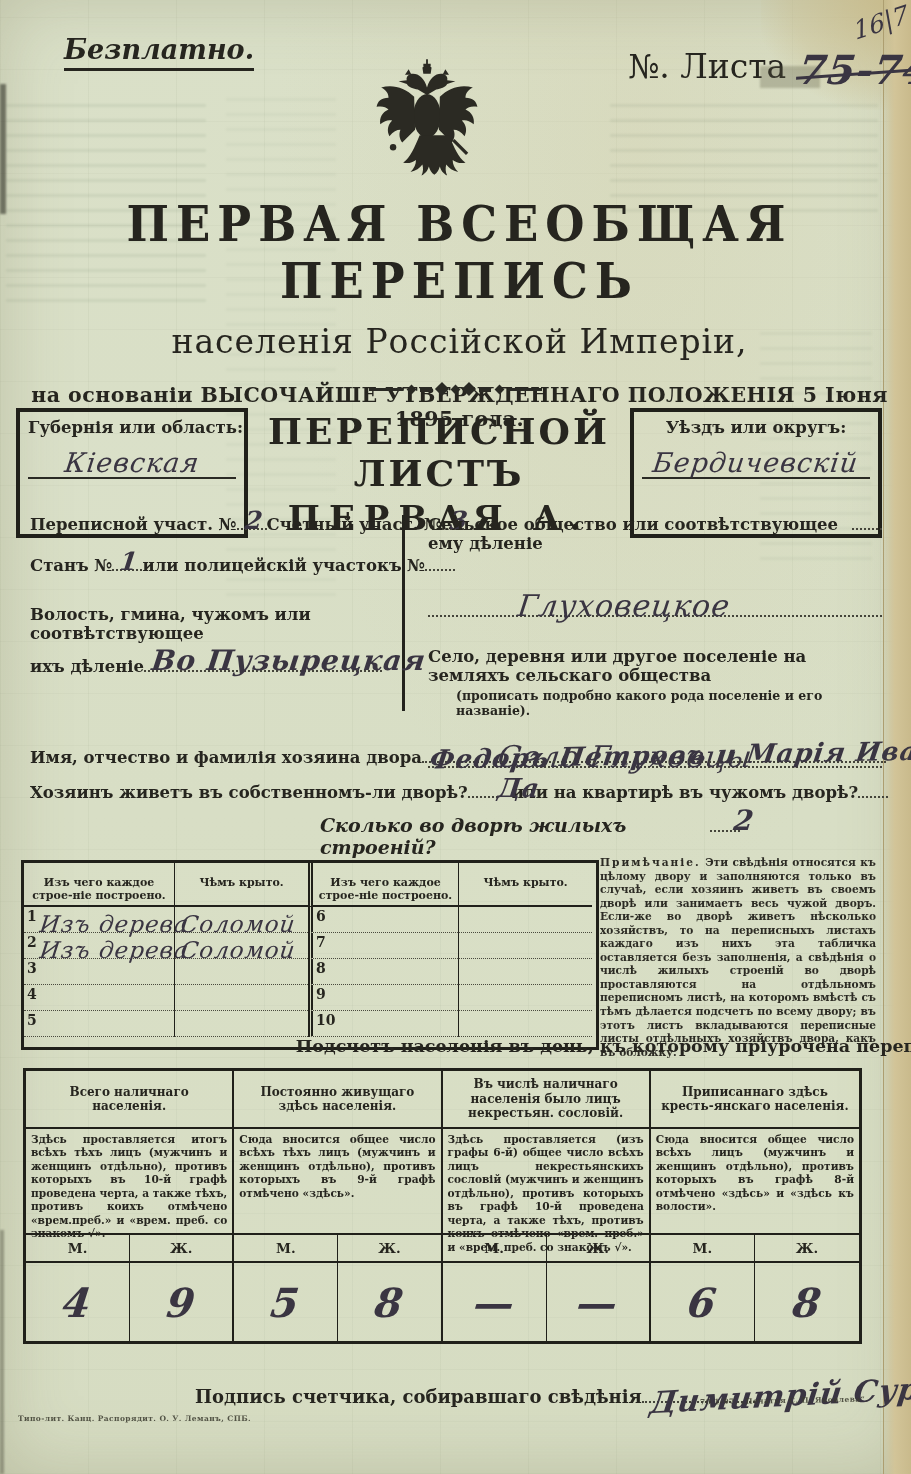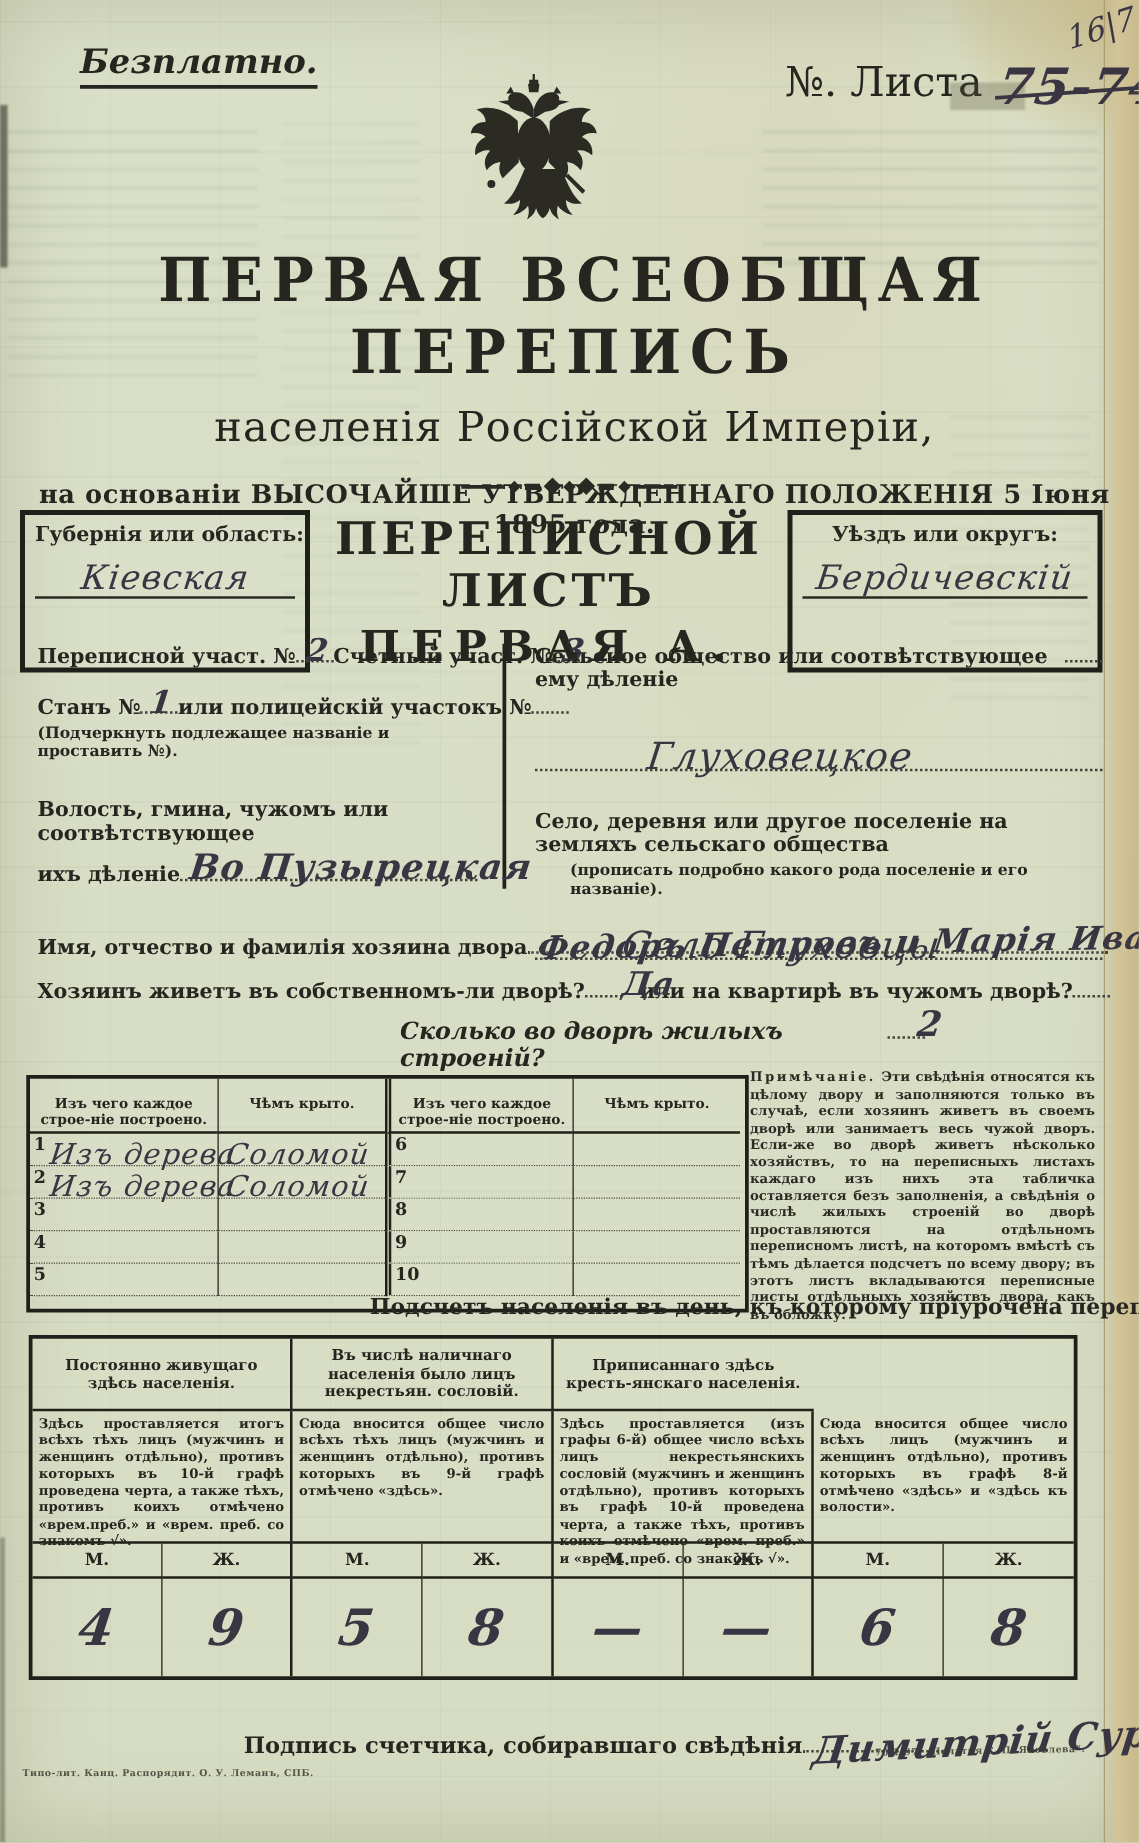--- a/index.html
+++ b/index.html
@@ -212,21 +212,20 @@
           </span>
       </div>
       <div class="pline mt1">
         <span>Станъ №</span>
         <span class="fill" style="max-width:64px">
           <span class="hw numhw">1</span>
           </span>
         <span>или полицейскій участокъ №</span>
         <span class="fill"></span>
       </div>
-      <div class="small-note">(Подчеркнуть подлежащее названіе и проставить №).</div>
       <div class="pline mt3" style="white-space:normal">
         <span>Волость, гмина, чужомъ или соотвѣтствующее</span>
       </div>
       <div class="pline mt2">
         <span>ихъ дѣленіе</span>
         <span class="fill">
           <span class="hw" style="font-size:28px">Во Пузырецкая</span>
           </span>
       </div>
     </div>
@@ -333,20 +332,21 @@
 
   <div class="note">
     <span class="nt">Примѣчаніе.</span>
     <span>Эти свѣдѣнія относятся къ цѣлому двору и заполняются только въ случаѣ, если хозяинъ живетъ въ своемъ дворѣ или занимаетъ весь чужой дворъ. Если-же во дворѣ живетъ нѣсколько хозяйствъ, то на переписныхъ листахъ каждаго изъ нихъ эта табличка оставляется безъ заполненія, а свѣдѣнія о числѣ жилыхъ строеній во дворѣ проставляются на отдѣльномъ переписномъ листѣ, на которомъ вмѣстѣ съ тѣмъ дѣлается подсчетъ по всему двору; въ этотъ листъ вкладываются переписные листы отдѣльныхъ хозяйствъ двора, какъ въ обложку.</span>
   </div>
 
   <div class="pop-title">Подсчетъ населенія въ день, къ которому пріурочена перепись.</div>
 
   <div class="ptable">
     <div class="prow">
+      <div class="pcell phead">Всего наличнаго населенія.</div>
       <div class="pcell phead">Постоянно живущаго здѣсь населенія.</div>
       <div class="pcell phead">Въ числѣ наличнаго населенія было лицъ некрестьян. сословій.</div>
       <div class="pcell phead">Приписаннаго здѣсь кресть-янскаго населенія.</div>
     </div>
     <div class="prow">
       <div class="pcell pdesc">Здѣсь проставляется итогъ всѣхъ тѣхъ лицъ (мужчинъ и женщинъ отдѣльно), противъ которыхъ въ 10-й графѣ проведена черта, а также тѣхъ, противъ коихъ отмѣчено «врем.преб.» и «врем. преб. со знакомъ √».</div>
       <div class="pcell pdesc">Сюда вносится общее число всѣхъ тѣхъ лицъ (мужчинъ и женщинъ отдѣльно), противъ которыхъ въ 9-й графѣ отмѣчено «здѣсь».</div>
       <div class="pcell pdesc">Здѣсь проставляется (изъ графы 6-й) общее число всѣхъ лицъ некрестьянскихъ сословій (мужчинъ и женщинъ отдѣльно), противъ которыхъ въ графѣ 10-й проведена черта, а также тѣхъ, противъ коихъ отмѣчено «врем. преб.» и «врем. преб. со знакомъ √».</div>
       <div class="pcell pdesc">Сюда вносится общее число всѣхъ лицъ (мужчинъ и женщинъ отдѣльно), противъ которыхъ въ графѣ 8-й отмѣчено «здѣсь» и «здѣсь къ волости».</div>
     </div>

